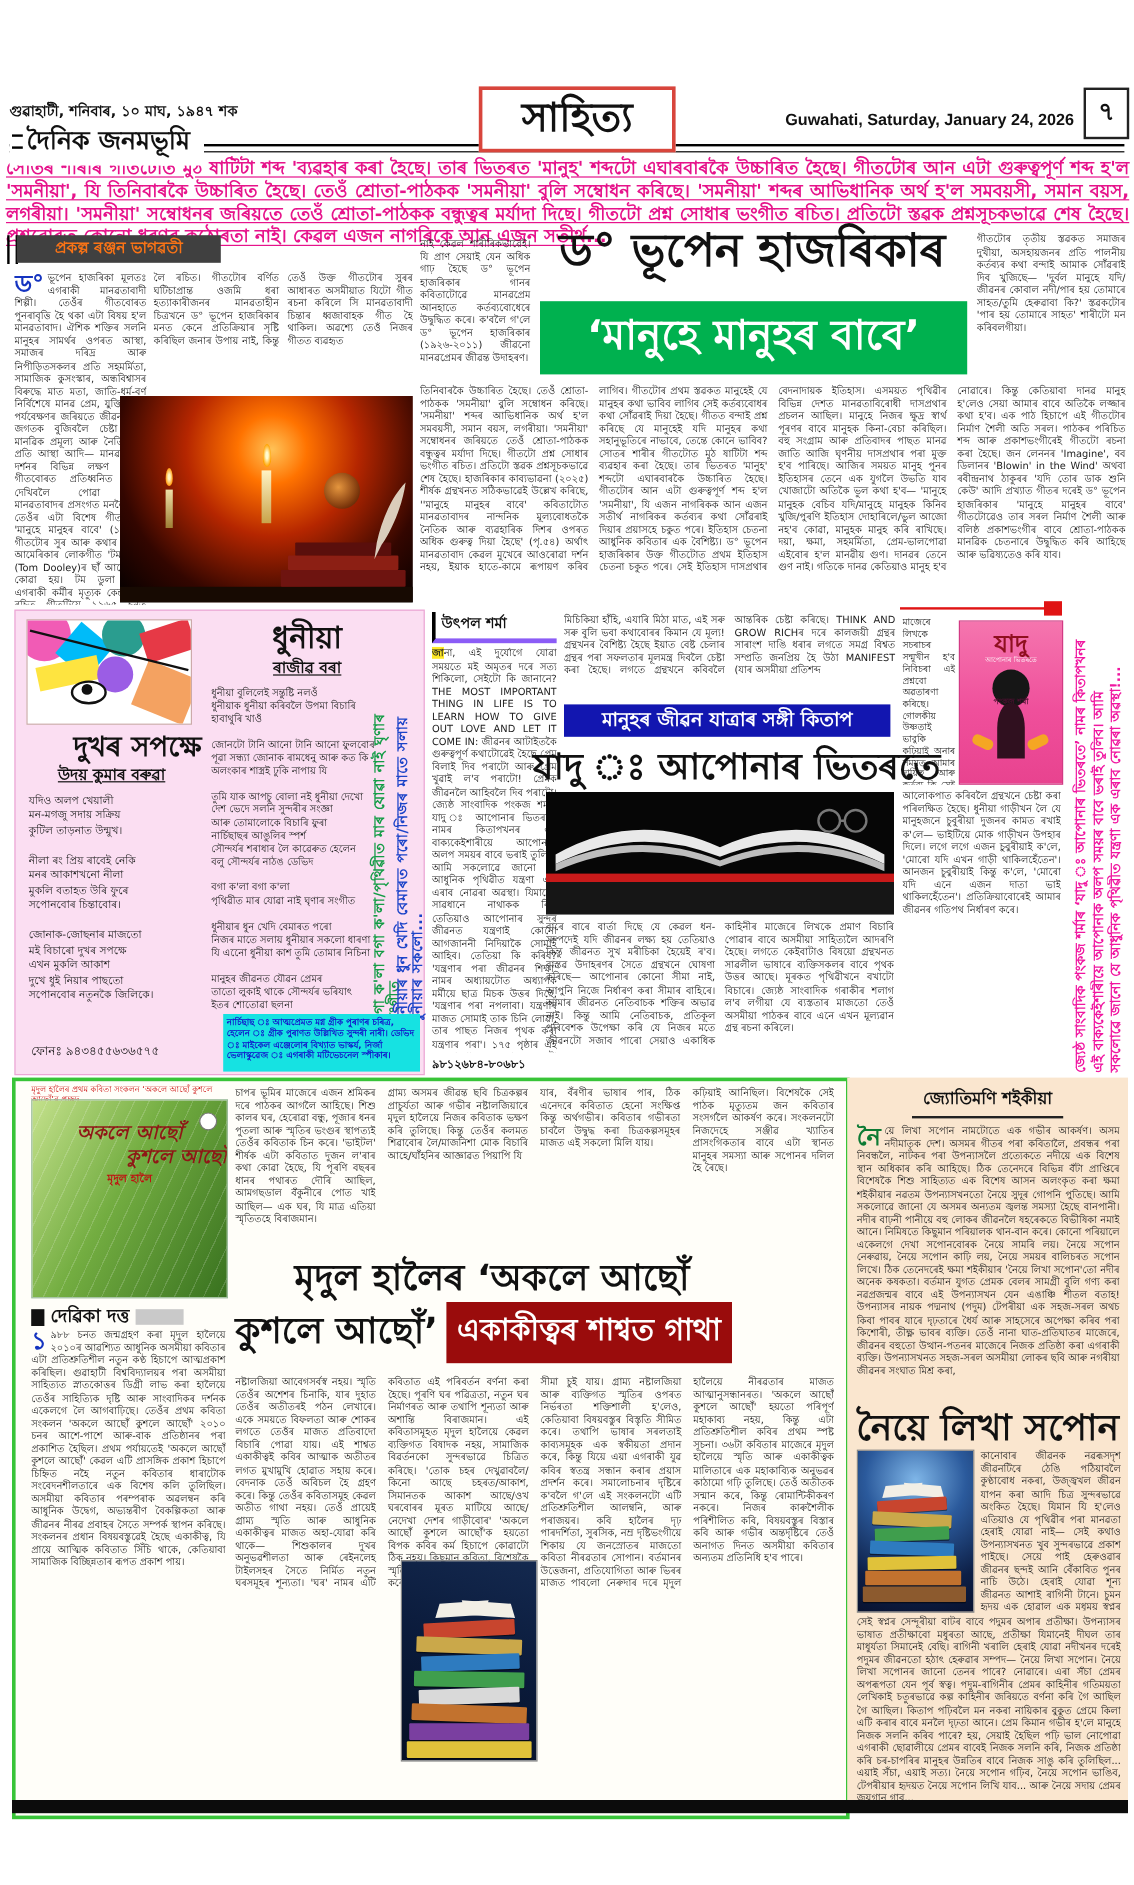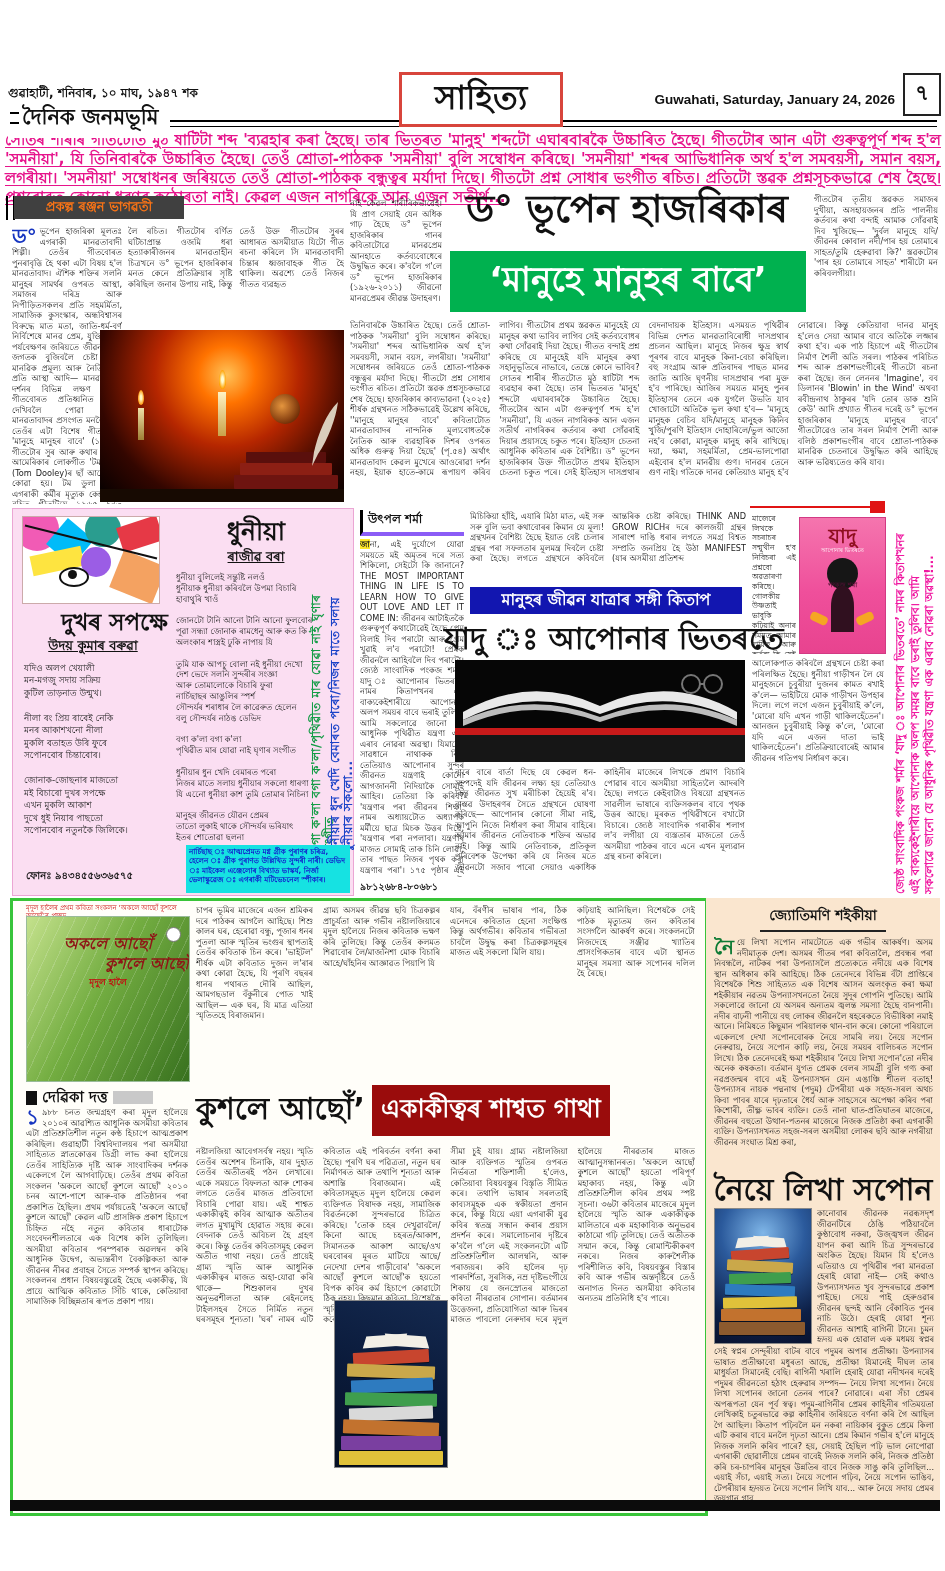--- a/index.html
+++ b/index.html
@@ -45,21 +45,21 @@
   .dhu-title{left:192px;top:512px;width:128px;text-align:center;font-size:25px;font-weight:bold}
   .dhu-poet{left:192px;top:547px;width:128px;text-align:center;font-size:13px;font-weight:bold;text-decoration:underline}
   .dhu-poem{left:176px;top:572px;width:140px;font-size:8.2px;line-height:1.32;color:#222}
   .duk-title{left:18px;top:604px;width:150px;text-align:right;font-size:23px;font-weight:bold}
   .duk-poet{left:18px;top:636px;width:150px;text-align:center;font-size:13px;font-weight:bold;text-decoration:underline}
   .duk-poem{left:24px;top:662px;width:140px;font-size:8.8px;line-height:1.42;color:#222}
   .vq{height:262px;writing-mode:vertical-rl;transform:rotate(180deg);font-weight:bold;font-size:12px;line-height:1.05;letter-spacing:.5px}
   .vq-g{left:310px;top:590px;color:#149c46}
   .vq-b{left:329px;top:590px;color:#1b43c8}
   .cyan-note{left:186px;top:845px;width:158px;height:44px;background:#16e2e2;color:#1111cb;font-size:7.2px;font-weight:bold;padding:2px 3px;line-height:1.3;overflow:hidden}
-  .phone-pink{left:26px;top:868px;font-size:10px;font-weight:bold}
+  .phone-pink{left:26px;top:868px;font-size:10px;font-weight:normal}
   
   .utpal{left:360px;top:510px;width:104px;height:384px;overflow:hidden}
   .utpal-head{font-size:12px;font-weight:bold;border-bottom:4px solid #8b5cf6;border-left:3px solid #000;padding:0 0 2px 5px;margin-bottom:3px}
   .hl-y{background:#ffe928;font-weight:bold}
   .utpal-phone{font-size:9.5px;font-weight:bold;margin-top:3px}
   
   .jadu-pre{left:470px;top:511px;width:276px;height:74px;column-count:2;column-gap:8px}
   .jadu-strip{left:470px;top:587px;width:272px;height:27px;background:#1216b0;color:#fff;font-size:16px;font-weight:bold;display:flex;align-items:center;justify-content:center;white-space:nowrap}
   .jadu-head{left:444px;top:615px;width:312px;text-align:center;font-size:30px;font-weight:bold;white-space:nowrap}
   .bookphoto{left:455px;top:660px;width:290px;height:102px;background:#000;overflow:hidden}
@@ -276,20 +276,21 @@
   <div class="abs mr-byline">
     <span class="sq"></span>
     <span class="mr-byline-name">দেৱিকা দত্ত</span>
     <span class="grayrect"></span>
   </div>
   <div class="abs mr-col1 body-txt"><span class="dc" style="color:#1534c0">১</span><span>৯৮৮ চনত জন্মগ্ৰহণ কৰা মৃদুল হালৈয়ে ২০১০ৰ আৱশ্যিত আধুনিক অসমীয়া কবিতাৰ এটা প্ৰতিশ্ৰুতিশীল নতুন কণ্ঠ হিচাপে আত্মপ্ৰকাশ কৰিছিল। গুৱাহাটী বিশ্ববিদ্যালয়ৰ পৰা অসমীয়া সাহিত্যত স্নাতকোত্তৰ ডিগ্ৰী লাভ কৰা হালৈয়ে তেওঁৰ সাহিত্যিক দৃষ্টি আৰু সাংবাদিকৰ দৰ্শনক একেলগে লৈ আগবাঢ়িছে। তেওঁৰ প্ৰথম কবিতা সংকলন 'অকলে আছোঁ কুশলে আছোঁ' ২০১০ চনৰ আশে-পাশে আৰু-বাক প্ৰতিষ্ঠানৰ পৰা প্ৰকাশিত হৈছিল। প্ৰথম পৰ্যায়তেই 'অকলে আছোঁ কুশলে আছোঁ' কেৱল এটি প্ৰাসঙ্গিক প্ৰকাশ হিচাপে চিহ্নিত নহৈ নতুন কবিতাৰ ধাৰাটোক সংবেদনশীলতাৰে এক বিশেষ কলি তুলিছিল। অসমীয়া কবিতাৰ পৰম্পৰাক অৱলম্বন কৰি আধুনিক উদ্বেগ, অভ্যন্তৰীণ বৈকল্পিকতা আৰু জীৱনৰ নীৰৱ প্ৰবাহৰ সৈতে সম্পৰ্ক স্থাপন কৰিছে। সংকলনৰ প্ৰধান বিষয়বস্তুৱেই হৈছে একাকীত্ব, যি প্ৰায়ে আত্মিক কবিতাত সিঁচি থাকে, কেতিয়াবা সামাজিক বিচ্ছিন্নতাৰ ৰূপত প্ৰকাশ পায়।</span></div>
   <div class="abs mr-c2t body-txt">চাপৰ ভূমিৰ মাজেৰে এজন শ্ৰমিকৰ দৰে পাঠকৰ আগলৈ আহিছে। শিশু কালৰ ঘৰ, হেৰোৱা বন্ধু, পূজাৰ ধনৰ পুতলা আৰু স্মৃতিৰ ভংগুৰ স্থাপত্যই তেওঁৰ কবিতাক চিন কৰে। 'ভাইটল' শীৰ্ষক এটা কবিতাত দুজন ল'ৰাৰ কথা কোৱা হৈছে, যি পূৰণি বছৰৰ ধানৰ পথাৰত দৌৰি আছিল, আমগছডাল বঁকুনীৰে পোত খাই আছিল— এক ঘৰ, যি মাত্ৰ এতিয়া স্মৃতিতহে বিৰাজমান।</div>
   <div class="abs mr-c3t body-txt">গ্ৰাম্য অসমৰ জীৱন্ত ছবি চিত্ৰকল্পৰ প্ৰাচুৰ্যতা আৰু গভীৰ নষ্টালজিয়াৰে মৃদুল হালৈয়ে নিজৰ কবিতাক ভক্ষণ কৰি তুলিছে। কিন্তু তেওঁৰ কলমত শিৱাবোৰ লৈ/মাজনিশা মোক বিচাৰি আহে/ঘাঁহনিৰ আজ্ঞাৱত পিয়াপি যি</div>
   <div class="abs mr-c4t body-txt">যাৰ, বঁৰণীৰ ভাষাৰ পাৰ, ঠিক এনেদৰে কবিতাত হেনো সংক্ষিপ্ত কিন্তু অৰ্থগভীৰ। কবিতাৰ গভীৰতা চাবলৈ উদ্বুদ্ধ কৰা চিত্ৰকল্পসমূহৰ মাজত এই সকলো মিলি যায়।</div>
   <div class="abs mr-c5t body-txt">কঢ়িয়াই আনিছিল। বিশেষকৈ সেই পাঠক মৃত্যুতম জন কবিতাৰ সংসৰ্গলৈ আকৰ্ষণ কৰে। সংকলনটো নিজদেহে সঞ্জীৱ খ্যাতিৰ প্ৰাসংগিকতাৰ বাবে এটা স্থানত মানুহৰ সমস্যা আৰু সপোনৰ দলিল হৈ ৰৈছে।</div>
+  <div class="abs mr-head1">মৃদুল হালৈৰ ‘অকলে আছোঁ</div>
   <div class="abs mr-head2">
     <span class="mr-head2-txt">কুশলে আছোঁ’</span>
     <span class="badge">একাকীত্বৰ শাশ্বত গাথা</span>
   </div>
   <div class="abs mr-colsb body-txt">নষ্টালজিয়া আবেগসৰ্বস্ব নহয়। স্মৃতি তেওঁৰ অশেশৰ চিনাকি, যাৰ দুহাত তেওঁৰ অতীতৰই পঠন লেখাৰে। একে সময়তে বিফলতা আৰু শোকৰ লগতে তেওঁৰ মাজত প্ৰতিবাদো বিচাৰি পোৱা যায়। এই শাশ্বত একাকীত্বই কবিৰ আত্মাক অতীতৰ লগত মুখামুখি হোৱাত সহায় কৰে। বেদনাক তেওঁ অবিচল হৈ গ্ৰহণ কৰে। কিন্তু তেওঁৰ কবিতাসমূহ কেৱল অতীত গাথা নহয়। তেওঁ প্ৰায়েই গ্ৰাম্য স্মৃতি আৰু আধুনিক একাকীত্বৰ মাজত অহা-যোৱা কৰি থাকে— শিশুকালৰ দুখৰ অনুভৱশীলতা আৰু ৰেইনলেহ টাইলসহৰ সৈতে নিৰ্মিত নতুন ঘৰসমূহৰ শূন্যতা। 'ঘৰ' নামৰ এটি কবিতাত এই পৰিবৰ্তন বৰ্ণনা কৰা হৈছে। পূৰণি ঘৰ পৱিত্ৰতা, নতুন ঘৰ নিৰ্মাণৰত আৰু তথাপি শূন্যতা আৰু অশান্তি বিৰাজমান। এই কবিতাসমূহত মৃদুল হালৈয়ে কেৱল ব্যক্তিগত বিষাদক নহয়, সামাজিক বিৱৰ্তনকো সুন্দৰভাৱে চিত্ৰিত কৰিছে। 'তোক চহৰ দেখুৱাবলৈ/কিনো আছে চহৰত/আকাশ, সিমানতক আকাশ আছে/ওখ ঘৰবোৰৰ মূৰত মাটিয়ে আছে/নেদেখা দেশৰ গাড়ীবোৰ' 'অকলে আছোঁ কুশলে আছোঁ'ক হয়তো বিপক কবিৰ কৰ্ম হিচাপে কোৱাটো ঠিক নহয়। কিছুমান কবিতা, বিশেষকৈ স্মৃতি আৰু নষ্টালজিয়াৰ ওপৰত ভৰ কৰে, কেতিয়াবা অনুভূতিপূৰ্ণতাৰ সীমা চুই যায়। গ্ৰাম্য নষ্টালজিয়া আৰু ব্যক্তিগত স্মৃতিৰ ওপৰত নিৰ্ভৰতা শক্তিশালী হ'লেও, কেতিয়াবা বিষয়বস্তুৰ বিস্তৃতি সীমিত কৰে। তথাপি ভাষাৰ সৰলতাই কাব্যসমূহক এক স্বকীয়তা প্ৰদান কৰে, কিন্তু যিয়ে এয়া এগৰাকী যুৱ কবিৰ স্বতন্ত্ৰ সন্ধান কৰাৰ প্ৰয়াস প্ৰদৰ্শন কৰে। সমালোচনাৰ দৃষ্টিৰে ক'বলৈ গ'লে এই সংকলনটো এটি প্ৰতিশ্ৰুতিশীল আলম্বনি, আৰু পৰাজয়ৰ। কবি হালৈৰ দৃঢ় পাৰদৰ্শিতা, সুৰসিক, নম্ৰ দৃষ্টিভংগীয়ে শিকায় যে জনস্ৰোতৰ মাজতো কবিতা নীৰৱতাৰ সোপান। বৰ্তমানৰ উত্তেজনা, প্ৰতিযোগিতা আৰু ভিৰৰ মাজত পাবলো নেৰুদাৰ দৰে মৃদুল হালৈয়ে নীৰৱতাৰ মাজত আত্মানুসন্ধানৰত। 'অকলে আছোঁ কুশলে আছোঁ' হয়তো পৰিপূৰ্ণ মহাকাব্য নহয়, কিন্তু এটা প্ৰতিশ্ৰুতিশীল কবিৰ প্ৰথম স্পষ্ট সূচনা। ৩৬টা কবিতাৰ মাজেৰে মৃদুল হালৈয়ে স্মৃতি আৰু একাকীত্বক মালিতাৰে এক মহাকাব্যিক অনুভৱৰ কাঠামো গঢ়ি তুলিছে। তেওঁ অতীতক সন্মান কৰে, কিন্তু ৰোমান্টিকীকৰণ নকৰে। নিজৰ কাৰুশৈলীক পৰিশীলিত কবি, বিষয়বস্তুৰ বিস্তাৰ কবি আৰু গভীৰ অন্তৰ্দৃষ্টিৰে তেওঁ অনাগত দিনত অসমীয়া কবিতাৰ অন্যতম প্ৰতিনিধি হ'ব পাৰে।</div>
   <div class="abs books1 stack">
     <div class="openbk" style="left:30px;top:34px;transform:skewX(-20deg) rotate(-4deg)"></div>
     <div class="openbk" style="left:52px;top:34px;transform:skewX(20deg) rotate(4deg)"></div>
     <div class="bk" style="left:18px;top:50px;width:76px;height:13px;background:#c8452e;transform:rotate(-3deg)"></div>
     <div class="bk" style="left:12px;top:64px;width:88px;height:13px;background:#caa84a;transform:rotate(2deg)"></div>

